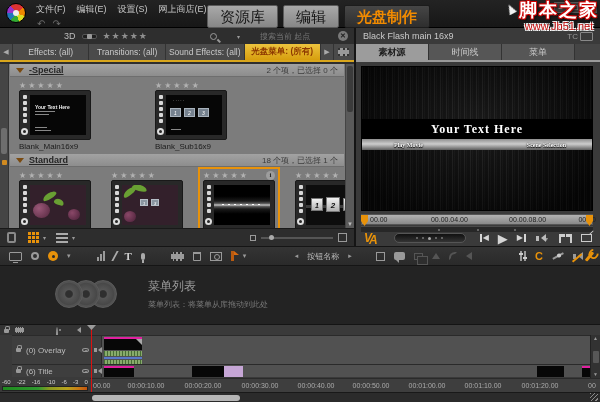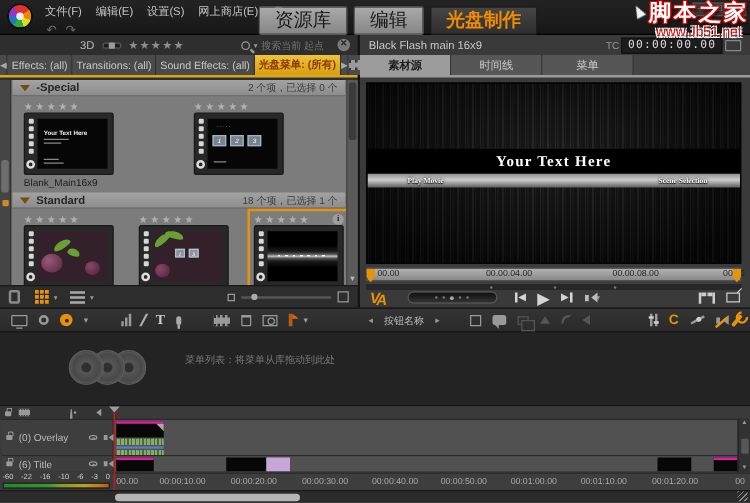--- a/index.html
+++ b/index.html
@@ -36,30 +36,30 @@
   .wm-cursor{position:absolute;left:-12px;top:3px;width:0;height:0;border-left:4px solid transparent;
              border-right:4px solid transparent;border-bottom:10px solid #f2f2f2;transform:rotate(-28deg);
              filter:drop-shadow(1px 1px 0 #222);}
   .wm1{font-size:18px;font-weight:bold;color:#fff;letter-spacing:2px;
        text-shadow:-1px -1px 0 #c00,1px -1px 0 #c00,-1px 1px 0 #c00,1px 1px 0 #c00,2px 2px 2px rgba(0,0,0,.6);}
   .wm2{font-size:11px;font-weight:normal;color:#c11;margin-top:2px;letter-spacing:0;
        text-shadow:-1px -1px 0 #fff,1px -1px 0 #fff,-1px 1px 0 #fff,1px 1px 0 #fff;}
 
   
   .main{position:absolute;top:28px;left:0;right:0;height:218px;display:flex;}
-  .library{width:288px;background:#2e2e2e;position:relative;border-right:2px solid #151515;}
+  .library{width:356px;background:#2e2e2e;position:relative;border-right:2px solid #151515;}
   .preview{flex:1;background:#3a3a3a;position:relative;}
 
   
   .lib-head{height:16px;display:flex;align-items:center;padding:0 6px;gap:6px;}
   .view-label{margin-left:58px;font-size:9px;color:#bdbdbd;}
   .mini-slider{width:15px;height:5px;background:#1e1e1e;border:1px solid #555;border-radius:2px;position:relative;}
   .mini-slider::after{content:"";position:absolute;left:4px;top:-1px;width:5px;height:5px;background:#9a9a9a;border-radius:1px;}
   .head-stars{font-size:9px;color:#8f8f8f;letter-spacing:1px;}
-  .search{margin-left:auto;display:flex;align-items:center;gap:3px;}
+  .search{margin-left:auto;display:flex;align-items:center;gap:20px;}
   .mag{width:7px;height:7px;border:1.5px solid #999;border-radius:50%;position:relative;}
   .mag::after{content:"";position:absolute;left:6px;top:6px;width:4px;height:1.5px;background:#999;transform:rotate(45deg);}
   .caret{font-size:6px;color:#999;}
   .search input{background:transparent;border:none;outline:none;width:58px;font-size:8px;color:#888;
                 font-family:"Liberation Sans",sans-serif;padding:0;}
   .clear-btn{width:10px;height:10px;border-radius:50%;background:#7a7a7a;color:#222;font-size:7px;line-height:10px;
              text-align:center;font-weight:bold;}
 
   
   .lib-tabs{height:18px;display:flex;align-items:stretch;background:#3f3f3f;border-bottom:2px solid #d9a61c;font-size:8.5px;}
@@ -77,21 +77,21 @@
   .rail-handle{position:absolute;top:64px;left:1px;width:6px;height:26px;background:#6e6e6e;border-radius:2px;}
   .rail-dot{position:absolute;top:96px;left:2px;width:5px;height:5px;background:#d08a20;border-radius:1px;}
   .scroll-v{position:absolute;right:0;top:0;bottom:0;width:9px;background:#5a5a5a;border-left:1px solid #454545;}
   .scroll-v .sthumb{position:absolute;top:2px;left:1px;width:6px;height:46px;background:#3b3b3b;border-radius:2px;}
   .scroll-v .sarrow{position:absolute;bottom:1px;left:1px;font-size:6px;color:#bbb;}
   .sections{position:absolute;left:10px;right:10px;top:0;bottom:0;}
   .sec-head{height:13px;background:linear-gradient(#a2a2a2,#8d8d8d);display:flex;align-items:center;
             padding:0 6px;border-bottom:1px solid #6e6e6e;}
   .sec-arrow{width:0;height:0;border-left:4px solid transparent;border-right:4px solid transparent;
              border-top:5px solid #7a4a10;margin-right:5px;}
-  .sec-name{font-weight:bold;font-size:9px;color:#262626;}
+  .sec-name{font-weight:bold;font-size:9px;color:#262626;text-decoration:underline;}
   .sec-count{margin-left:auto;font-size:8px;color:#3c3c3c;}
   .items{display:flex;padding:2px 6px 1px;gap:30px;}
   .item{width:106px;padding:1px 3px;display:flex;flex-direction:column;}
   .item.selected{outline:2px solid #e8920a;}
   .stars-row{font-size:8px;color:#b2b2b2;letter-spacing:2px;height:10px;display:flex;align-items:center;}
   .info-badge{margin-left:auto;width:9px;height:9px;border-radius:50%;background:#9d9d9d;color:#2a2a2a;
               font-size:7px;font-weight:bold;text-align:center;line-height:9px;font-family:"Liberation Serif",serif;letter-spacing:0;}
   .item .iname{font-size:8px;color:#1b1b1b;margin-top:2px;white-space:nowrap;overflow:hidden;height:10px;}
 
   .thumb{width:72px;height:50px;background:#282828;border:1px solid #191919;border-radius:2px;display:flex;position:relative;}
@@ -253,21 +253,21 @@
   .tl{position:absolute;top:325px;left:0;right:0;bottom:0;background:#3a3a3a;}
   .tl-toolbar{position:absolute;top:0;left:0;width:90px;height:10px;background:#333;}
   .mini{position:absolute;}
   .m-lock{width:5px;height:4px;background:#999;border-radius:1px;}
   .m-lock::before{content:"";position:absolute;left:1px;top:-3px;width:3px;height:3px;border:1px solid #999;border-bottom:none;border-radius:2px 2px 0 0;}
   .m-film{width:9px;height:6px;background:#999;border-top:1.5px dotted #333;border-bottom:1.5px dotted #333;}
   .m-eye{width:7px;height:4.5px;border:1px solid #999;border-radius:50%;position:relative;}
   .m-eye::after{content:"";position:absolute;left:2px;top:1px;width:2px;height:2px;background:#999;border-radius:50%;}
   .m-spk{width:3px;height:4px;background:#999;position:relative;}
   .m-spk::after{content:"";position:absolute;left:1px;top:-1.5px;border:3px solid transparent;border-right:4px solid #999;}
-  .tl-tracks{position:absolute;top:10px;left:1px;right:0;height:43px;}
+  .tl-tracks{position:absolute;top:10px;left:12px;right:0;height:43px;}
   .track{display:flex;border-top:1px solid #2a2a2a;position:relative;}
   .t-head{width:90px;background:#3e3e3e;display:flex;align-items:center;gap:5px;padding:0 4px;border-right:1px solid #2a2a2a;}
   .t-label{font-size:8px;color:#bababa;white-space:nowrap;}
   .t-lane{flex:1;background:#515151;position:relative;overflow:hidden;}
   .clip{position:absolute;background:#070707;}
   .clip.mg{border-top:2px solid #e020a0;}
   .fold{position:absolute;top:0;right:0;width:0;height:0;border-left:6px solid transparent;border-top:6px solid #a8a8a8;}
   .aud{position:absolute;background:#88ab6c;}
   .aud::after{content:"";position:absolute;inset:0;
         background:repeating-linear-gradient(90deg,rgba(20,60,10,.55) 0 1px,transparent 1px 3px);}
@@ -411,20 +411,21 @@
                 <div class="scr" style="background:#060606;">
                   <span class="bs-title">· · · · ·</span>
                   <span class="chips">
                     <i class="chip">1</i>
                     <i class="chip">2</i>
                     <i class="chip">3</i>
                   </span>
                   <span class="bm-line" style="bottom:5px;width:10px;"></span>
                 </div>
               </div>
+              <div class="iname">Blank_Sub16x9</div>
             </div>
           </div>
 
           <div class="sec-head">
             <span class="sec-arrow"></span>
             <span class="sec-name">Standard</span>
             <span class="sec-count">18 个项，已选择 1 个</span>
           </div>
           <div class="items" style="gap:14px;">
             <div class="item">
@@ -545,21 +546,20 @@
             </span>
           <span class="zoom-max"></span>
         </span>
       </div>
     </div>
 
     <div class="preview">
       <div class="pv-head">
         <span class="pv-title">Black Flash main 16x9</span>
         <span class="tc-label">TC</span>
-        <span class="tc-value">00:00:00.00</span>
         <span class="pv-mini"></span>
       </div>
       <div class="pv-tabs">
         <span class="pv-tab active">素材源</span>
         <span class="pv-tab">时间线</span>
         <span class="pv-tab">菜单</span>
       </div>
 
       <div class="pv-screen">
         <div class="band-title">
@@ -657,20 +657,21 @@
     <span class="ic ic-wrench"></span>
   </div>
 
   <div class="menu-zone">
     <div class="discs">
       <span class="disc" style="left:0;z-index:3;"></span>
       <span class="disc" style="left:17px;z-index:2;"></span>
       <span class="disc" style="left:34px;z-index:1;"></span>
     </div>
     <div class="mz-text">
+      <div class="mz-title">菜单列表</div>
       <div class="mz-hint">菜单列表：将菜单从库拖动到此处</div>
     </div>
   </div>
 
   <div class="tl">
     <div class="tl-toolbar">
       <span class="mini m-lock" style="left:4px;top:4px;"></span>
       <span class="mini m-film" style="left:15px;top:2px;"></span>
       <span class="mini m-eye" style="left:56px;top:3px;"></span>
       <span class="mini m-spk" style="left:71px;top:3px;"></span>

